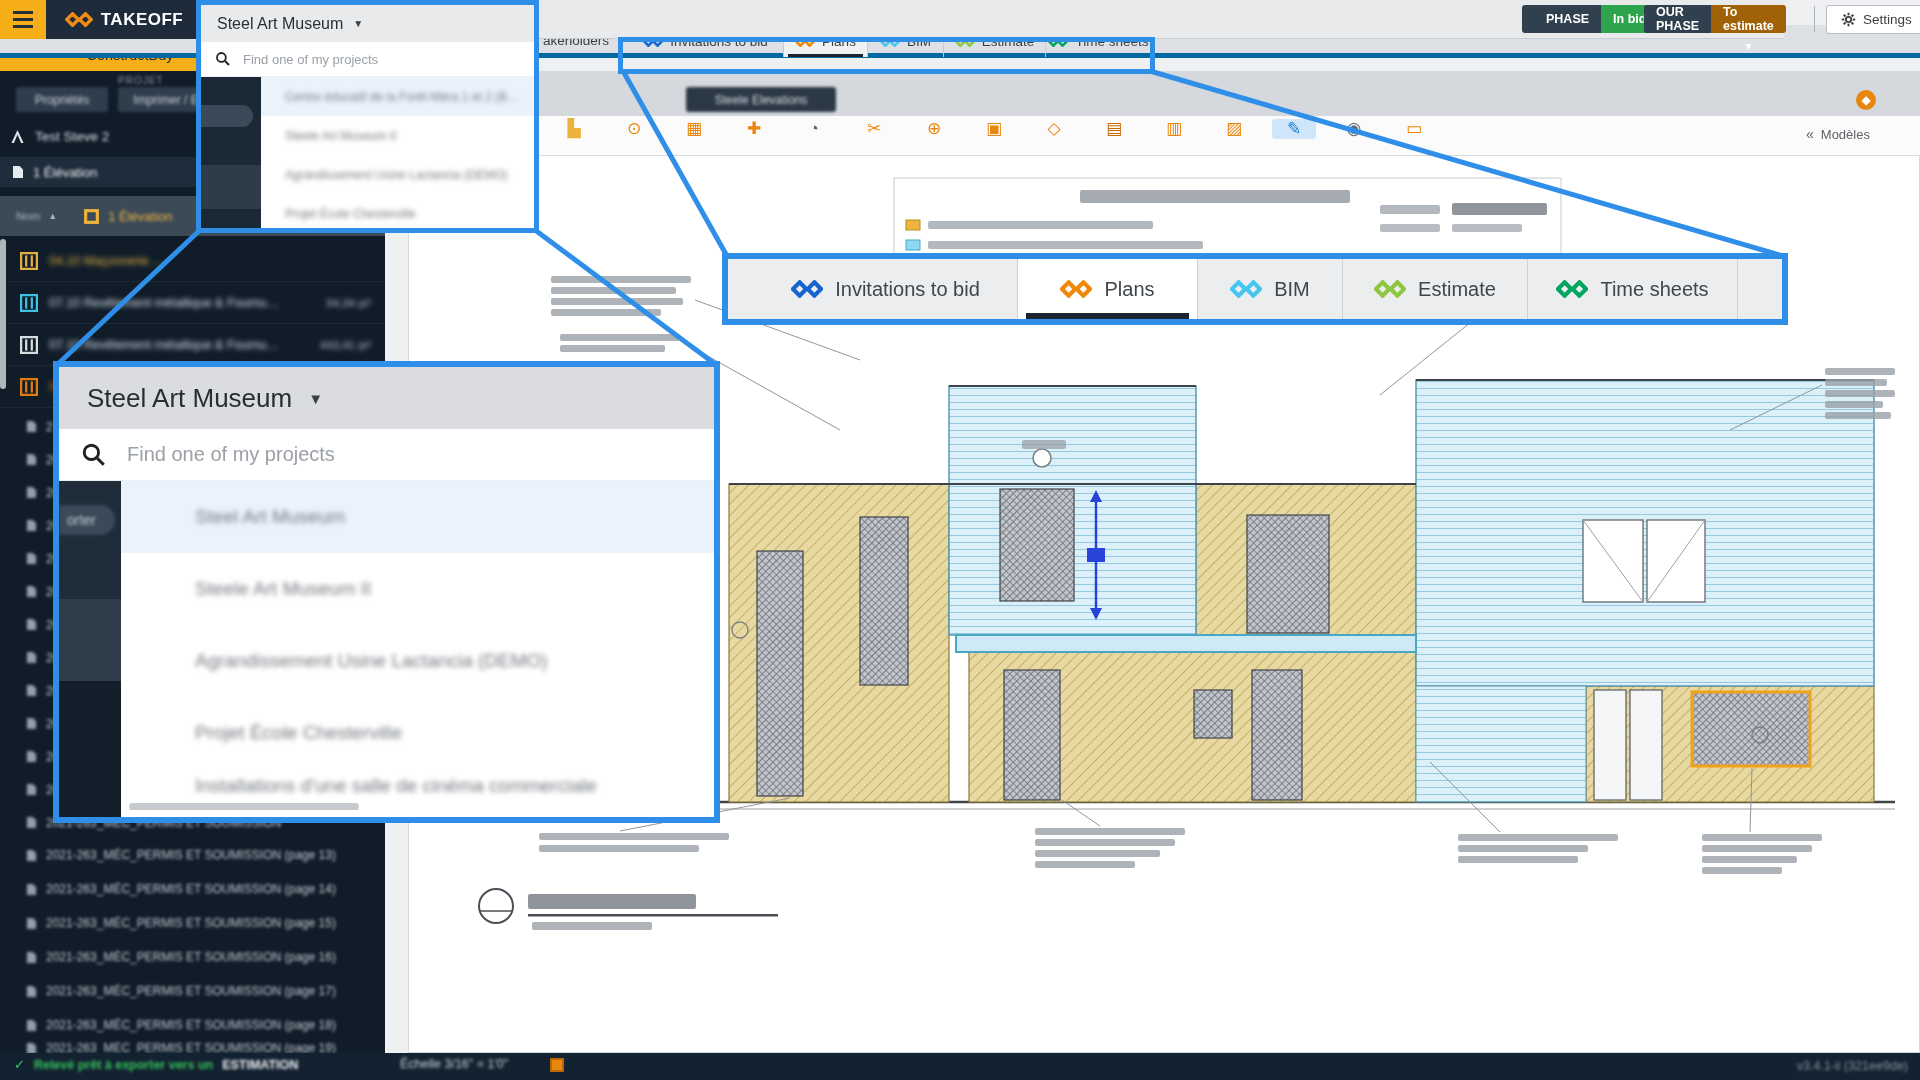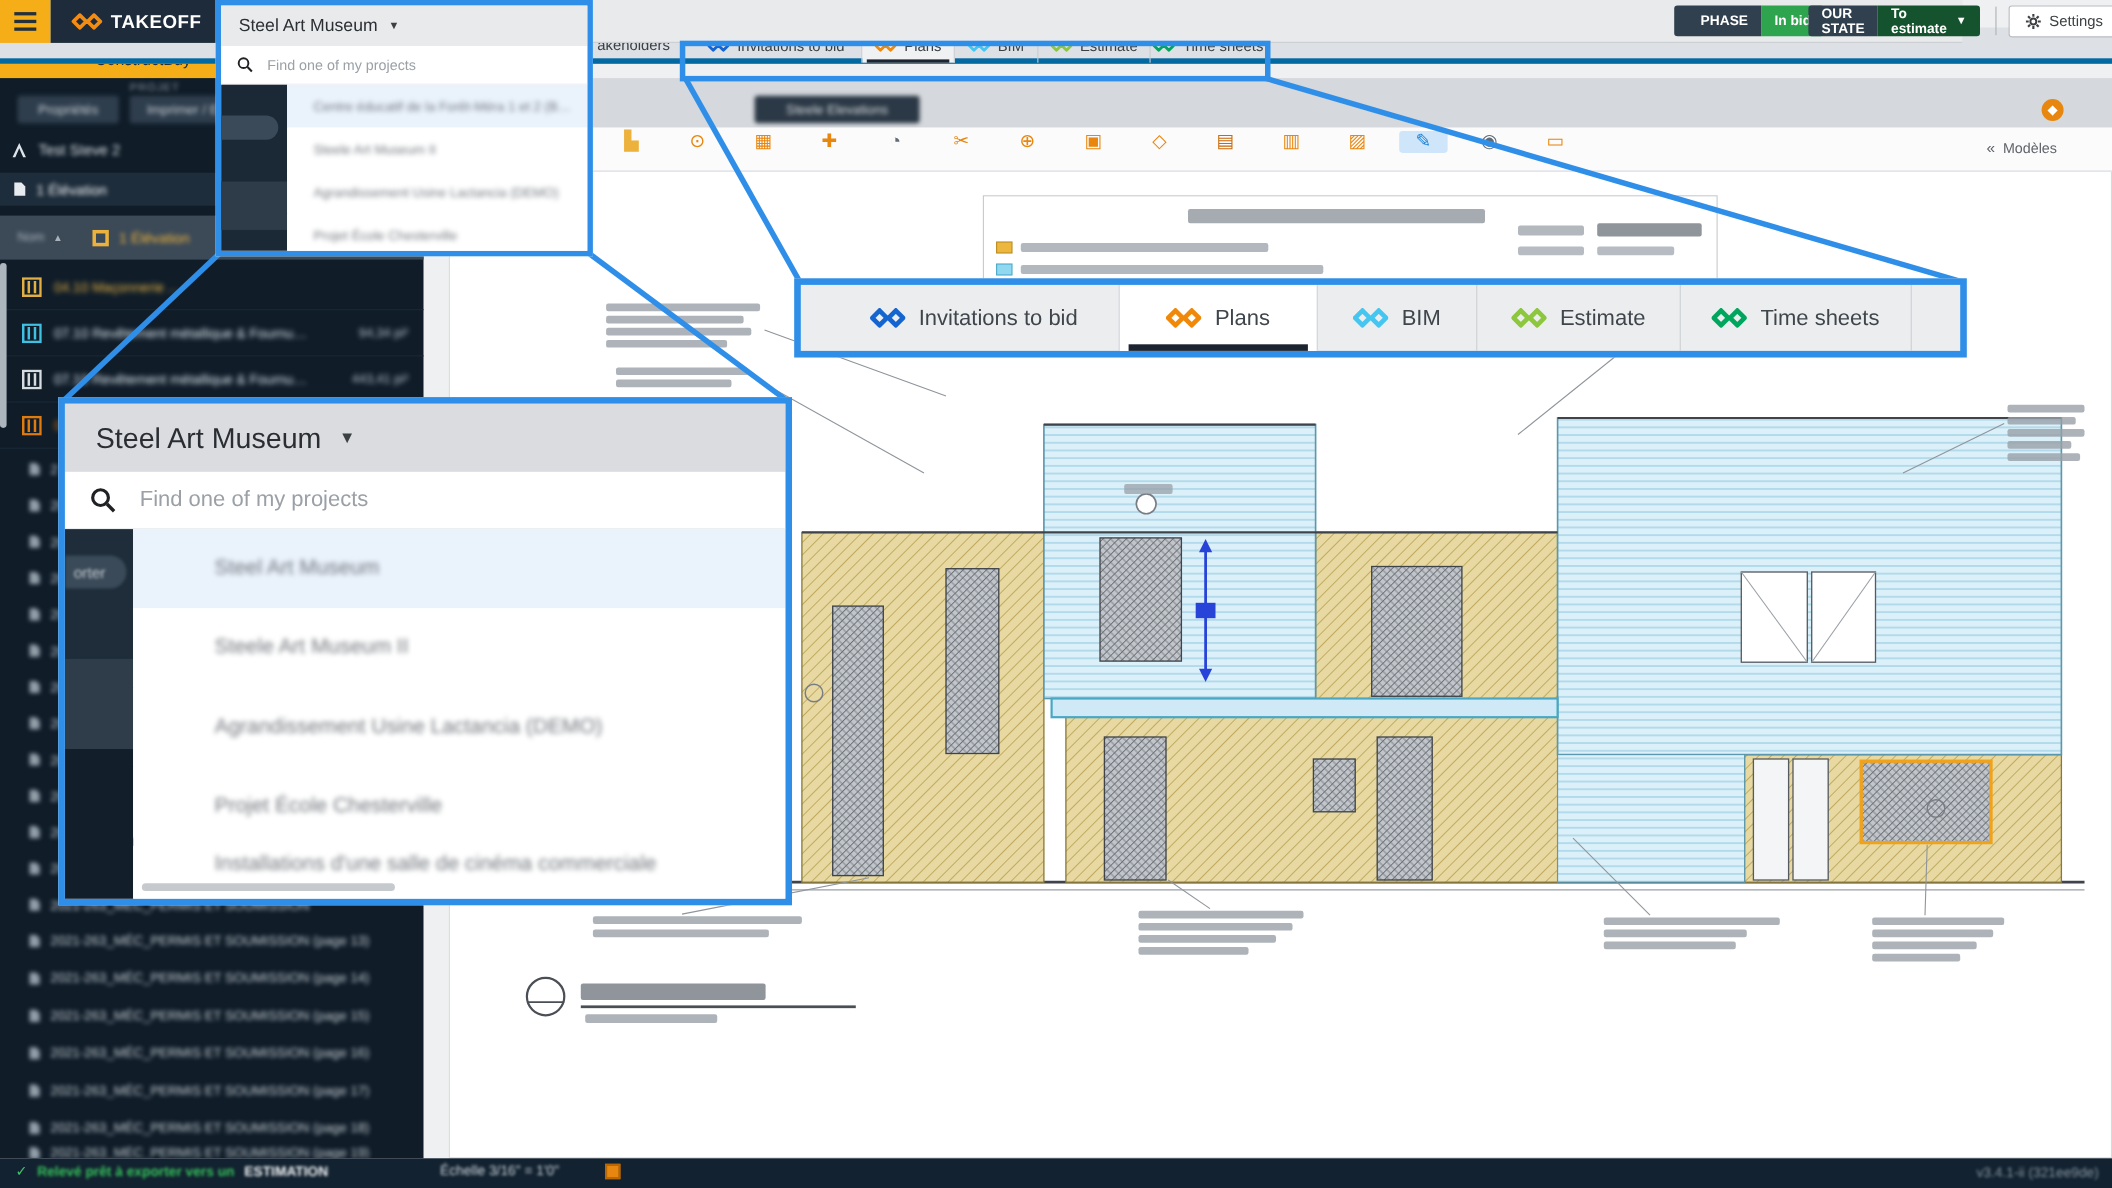--- a/index.html
+++ b/index.html
@@ -66,22 +66,22 @@
         </svg>
     </span>
     <span style="color:#fff;font-weight:bold;font-size:17px;letter-spacing:.5px;">TAKEOFF</span>
   </div>
 
   <div class="abs row" style="left:1522px;top:5px;">
     <span class="pillseg" style="background:#31404E;border-radius:3px 0 0 3px;padding-left:24px;">PHASE</span>
     <span class="pillseg" style="background:#2EA44F;border-radius:0 3px 3px 0;">In bid</span>
   </div>
   <div class="abs row" style="left:1644px;top:5px;">
-    <span class="pillseg" style="background:#31404E;border-radius:3px 0 0 3px;">OUR STATE</span>
-    <span class="pillseg" style="background:#14532d;border-radius:0 3px 3px 0;gap:8px;">
+    <span class="pillseg" style="background:#31404E;border-radius:3px 0 0 3px;">OUR PHASE</span>
+    <span class="pillseg" style="background:#a16207;border-radius:0 3px 3px 0;gap:8px;flex-direction:column;">
         <span>To estimate</span>
         <span style="font-size:10px;">▼</span>
       </span>
   </div>
   <div class="abs" style="left:1814px;top:6px;width:1px;height:26px;background:#AEB2B8;"></div>
   <div class="abs btn-settings" style="left:1826px;top:5px;">
     <span style="display:flex;">
       <svg width="15" height="15" viewBox="0 0 20 20">
           <circle cx="10" cy="10" r="3.6" fill="none" stroke="#3C4043" stroke-width="2.4"></circle>
           <g stroke="#3C4043" stroke-width="2.6">

